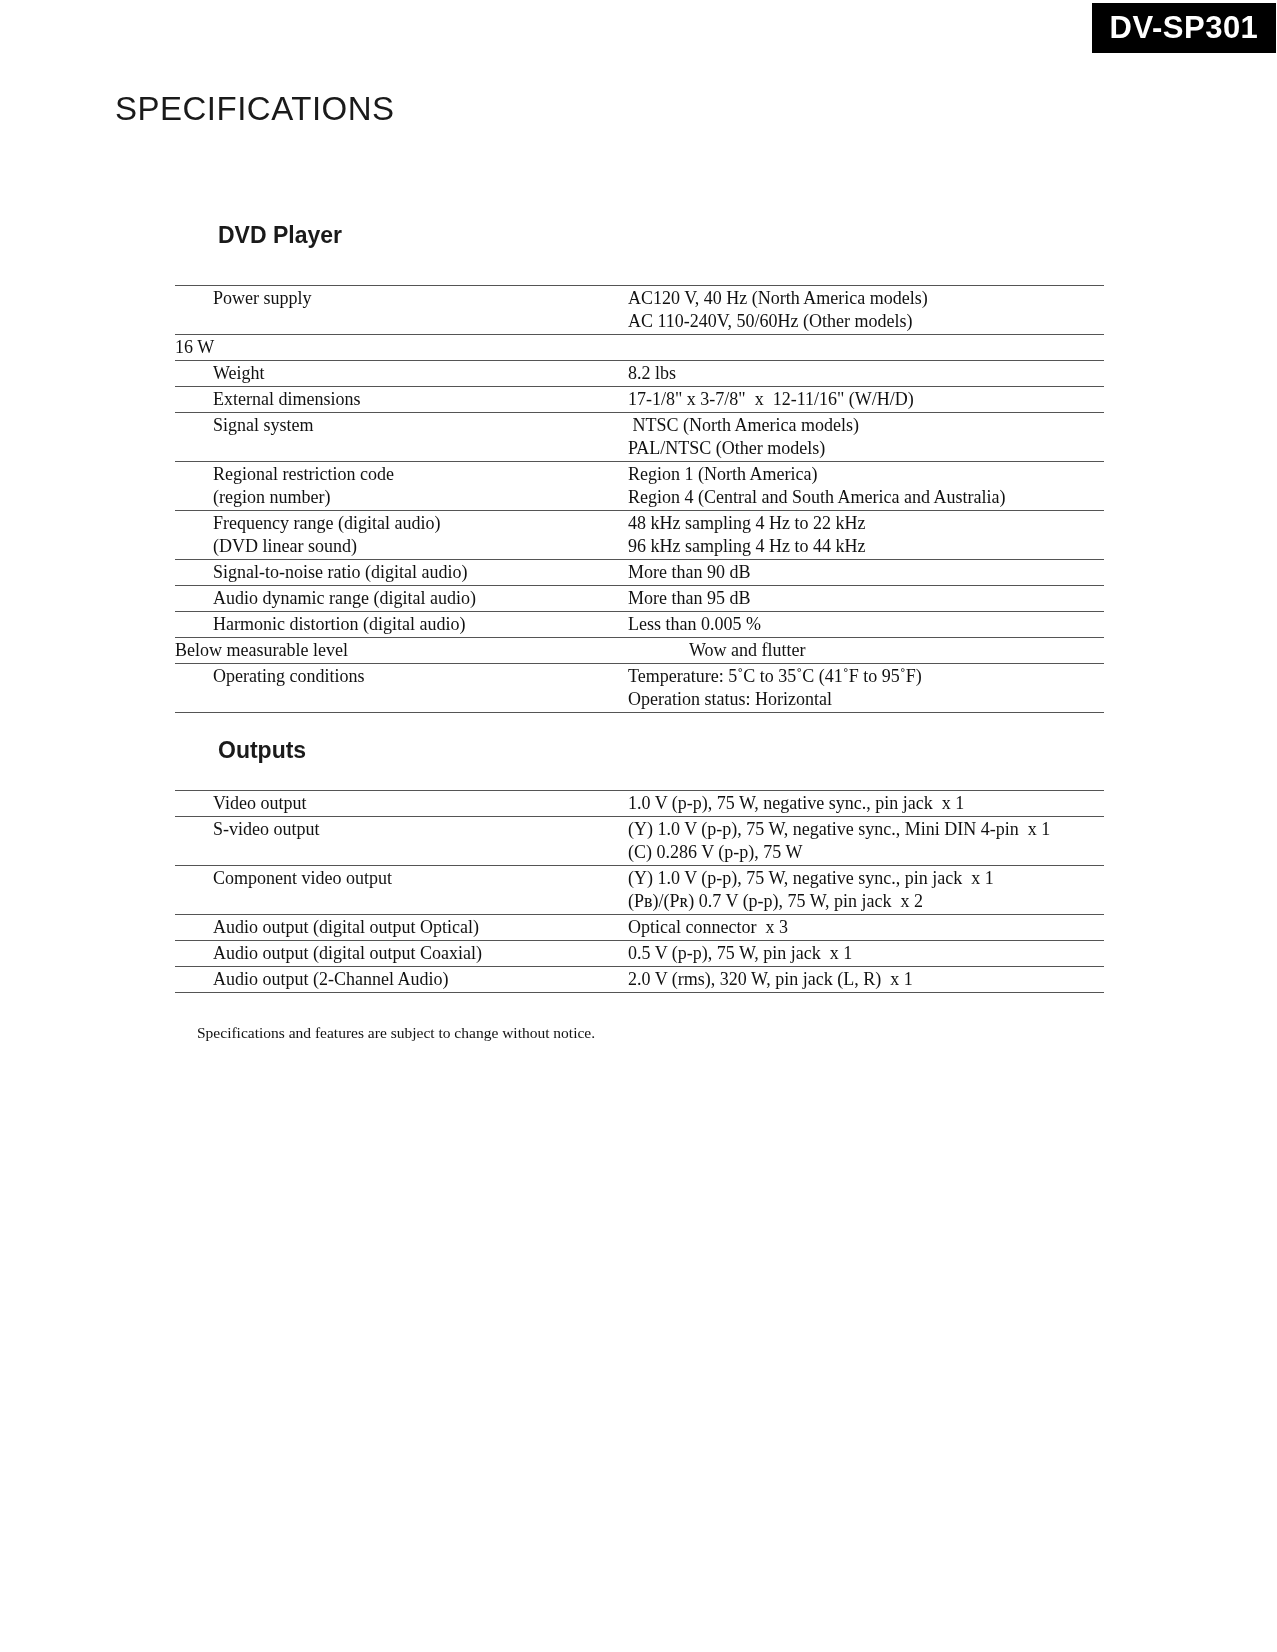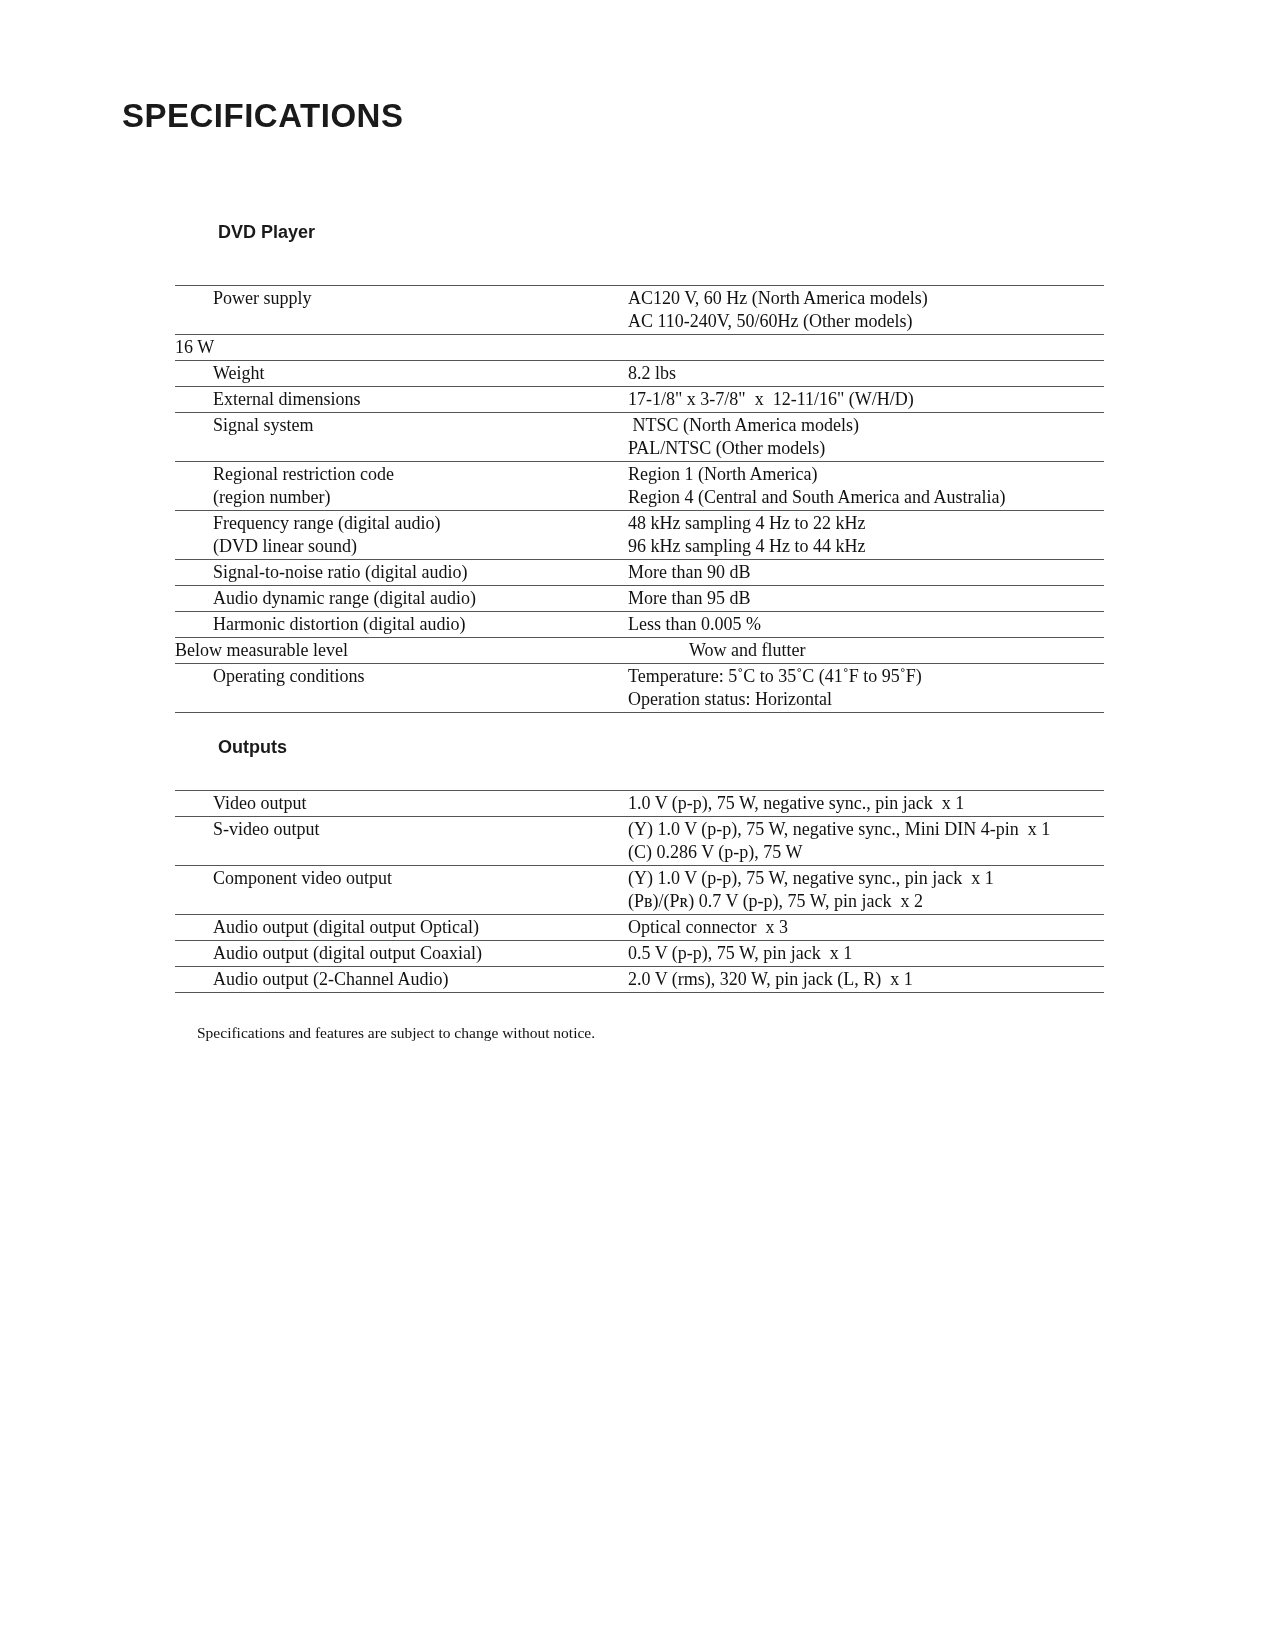--- a/index.html
+++ b/index.html
@@ -16,28 +16,28 @@
   .badge{
     position:absolute;left:1092px;top:3px;width:184px;height:50px;
     background:#000;display:flex;align-items:center;justify-content:center;
   }
   .badge span{
     color:#fff;font-family:"Liberation Sans", sans-serif;
     font-weight:bold;font-size:31px;letter-spacing:0.5px;
   }
   
   .page-title{
-    position:absolute;left:115px;top:90px;margin:7px;
+    position:absolute;left:115px;top:90px;margin:0;
     font-family:"Liberation Sans", sans-serif;
-    font-weight:bold;font-size:33px;color:#1a1a1a;letter-spacing:0.5px;
+    font-weight:normal;font-size:33px;color:#1a1a1a;letter-spacing:0.5px;
   }
   .section-heading{
     position:absolute;left:218px;margin:0;
     font-family:"Liberation Sans", sans-serif;
-    font-weight:bold;font-size:18px;color:#1a1a1a;
+    font-weight:bold;font-size:23px;color:#1a1a1a;
   }
   .heading-dvd{top:222px;}
   .heading-outputs{top:737px;}
   
   .spec-table{
     position:absolute;left:175px;width:929px;
     border-bottom:1px solid #555;
     font-size:18px;
   }
   .table-dvd{top:285px;}
@@ -53,31 +53,34 @@
   .footnote{
     position:absolute;left:181px;top:1008px;margin:16px;
     font-size:15.5px;color:#111;
   }
 </style>
 </head>
 <body>
 
 <div class="page">
 
+  <div class="badge">
+    <span>DV-SP301</span>
+  </div>
 
   <h1 class="page-title">SPECIFICATIONS</h1>
 
   <h2 class="section-heading heading-dvd">DVD Player</h2>
   <div class="spec-table table-dvd" id="table-0">
       <div class="spec-row">
         <div class="cell label">
           <div class="line">Power supply</div>
         </div>
         <div class="cell value">
-          <div class="line">AC120 V, 60 Hz (North America models)</div>
+          <div class="line">AC120 V, 40 Hz (North America models)</div>
           <div class="line">AC 110-240V, 50/60Hz (Other models)</div>
         </div>
       </div>
       <div class="spec-row">
         <div class="cell value">
           <div class="line">16 W</div>
         </div>
       </div>
       <div class="spec-row">
         <div class="cell label">

